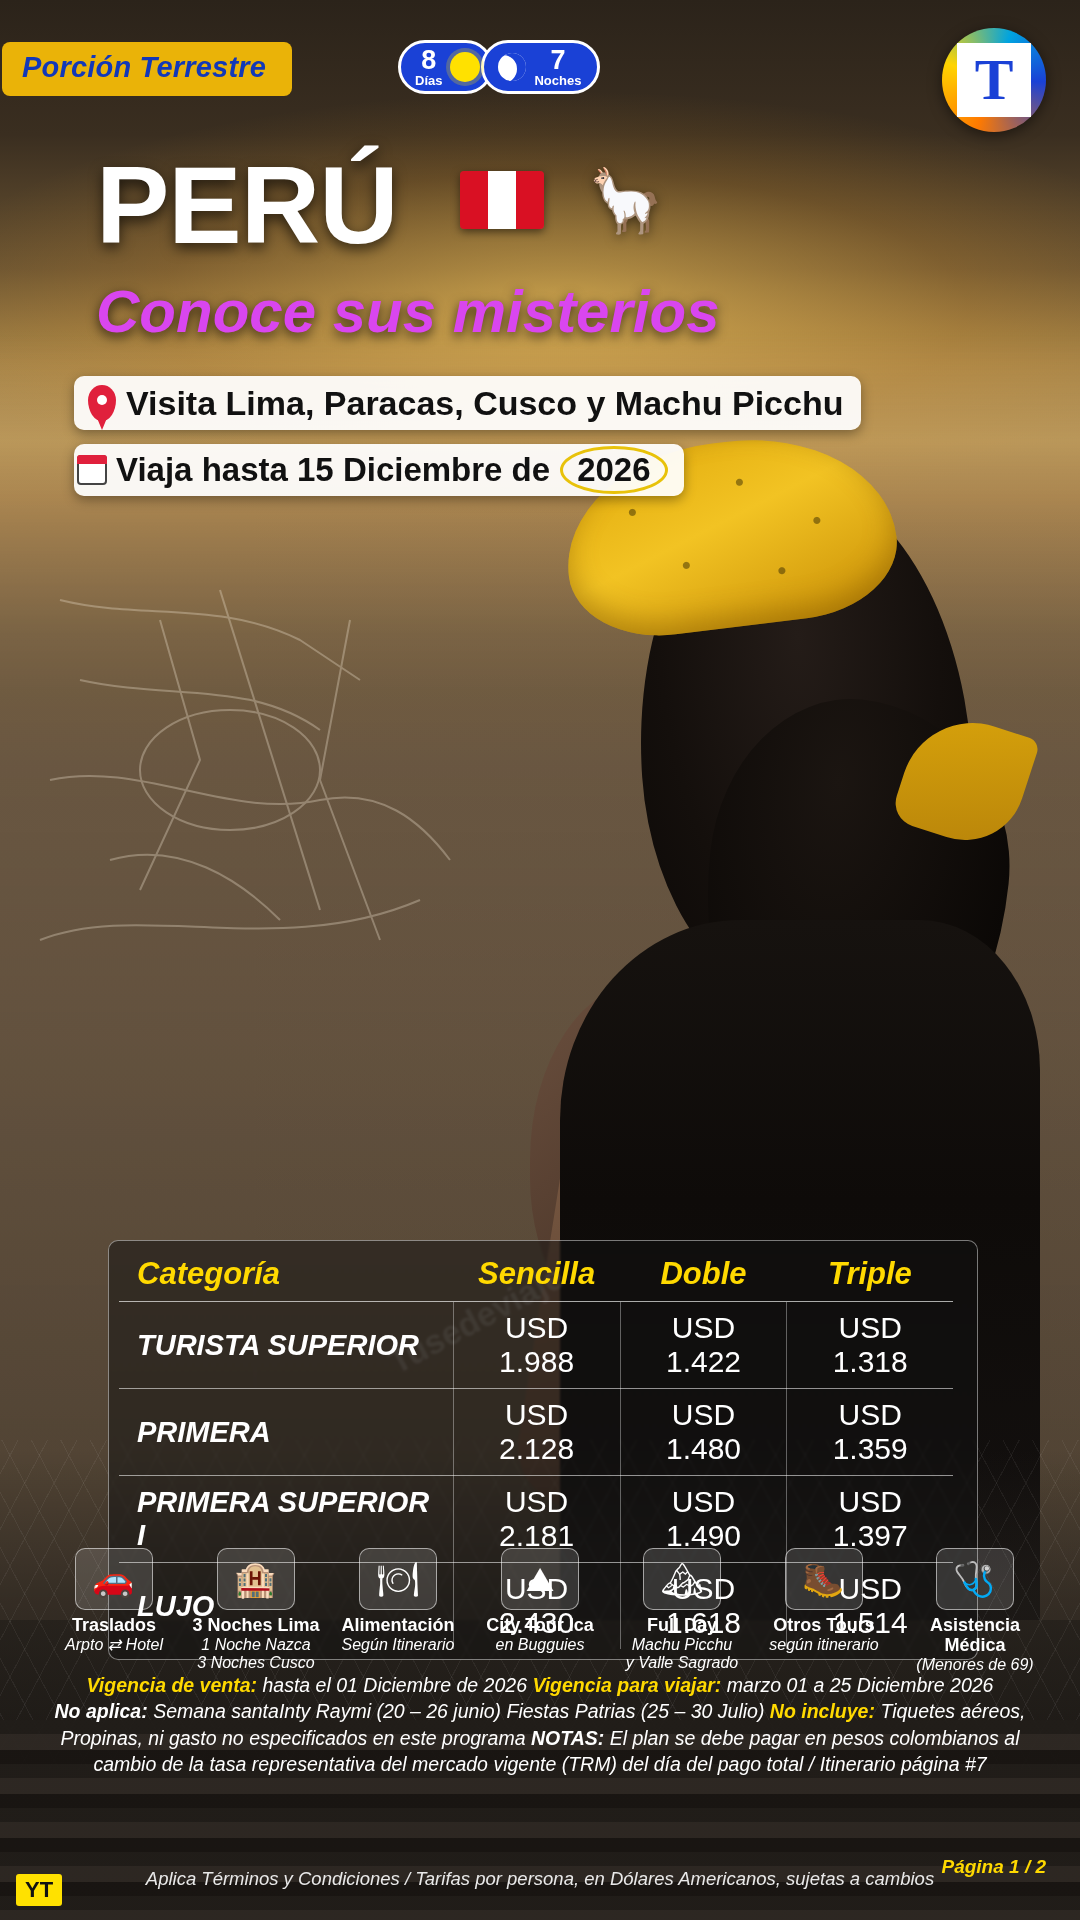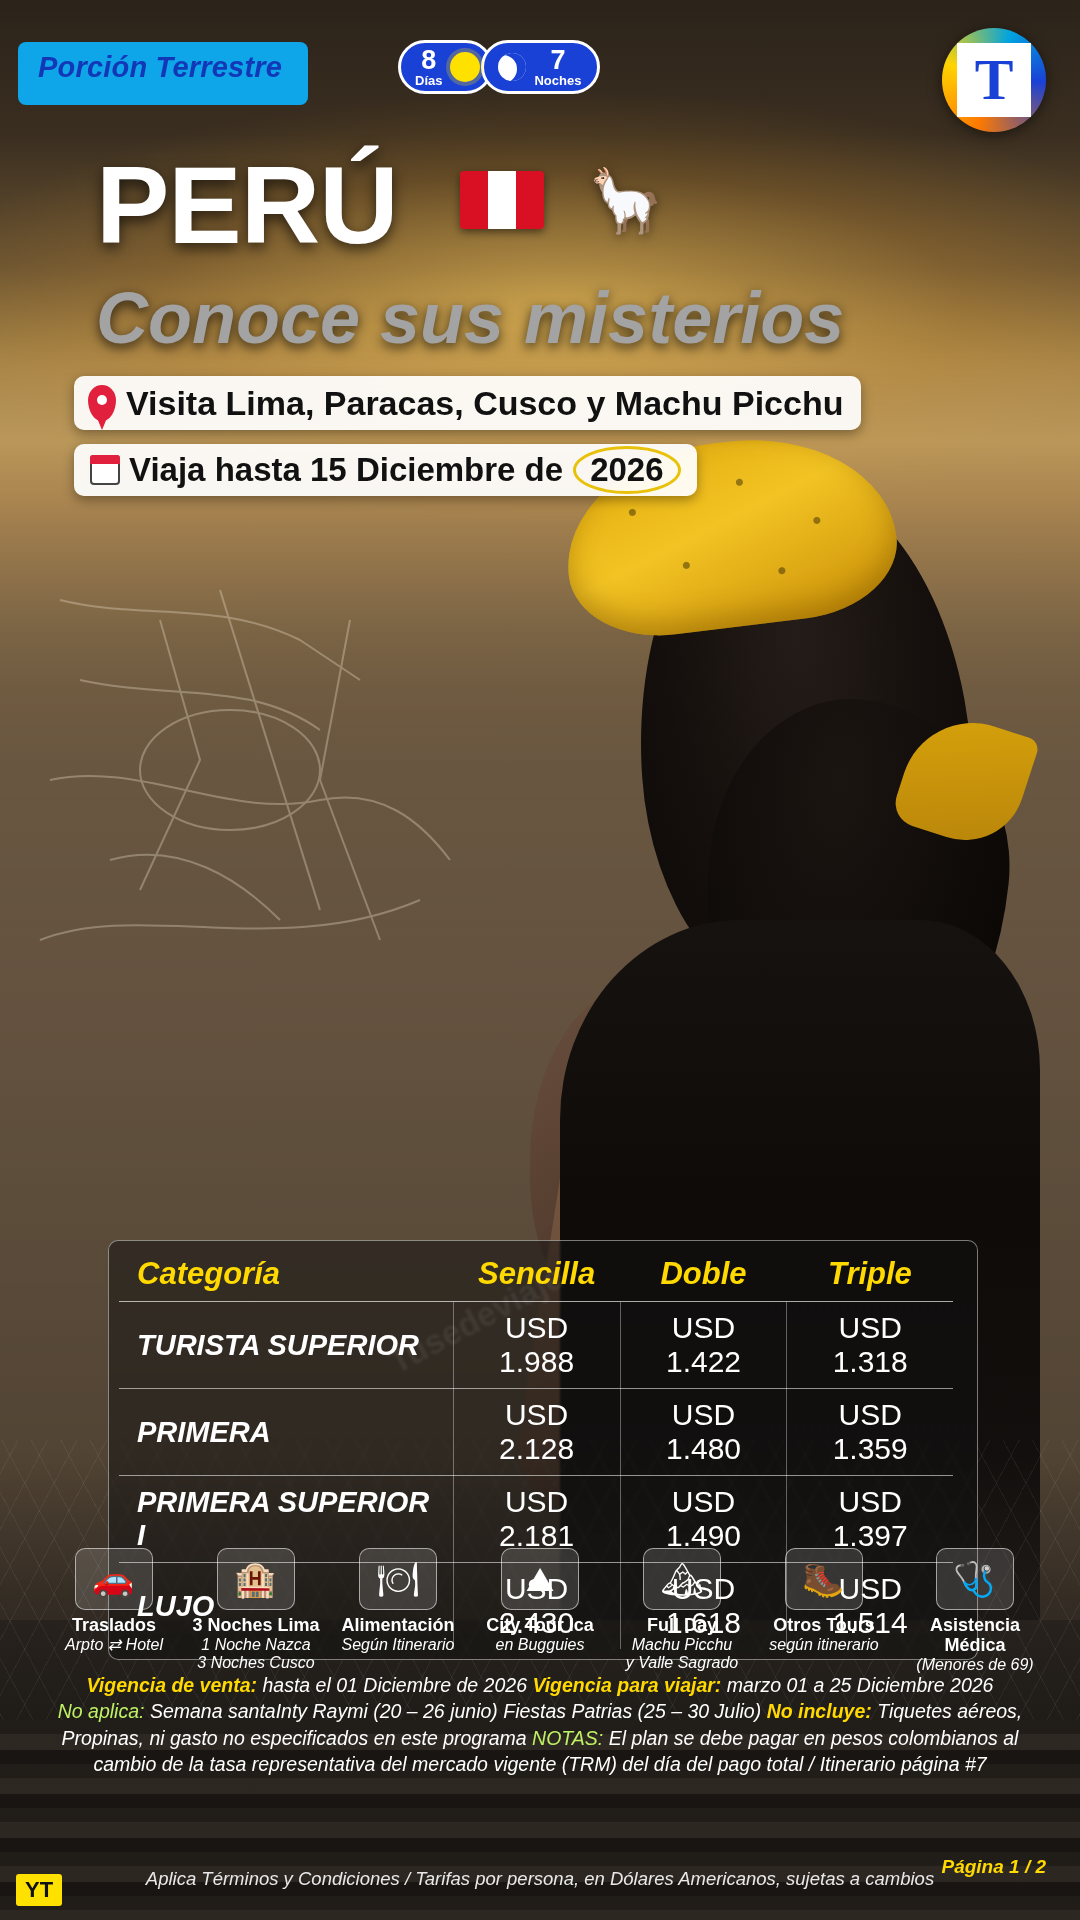--- a/index.html
+++ b/index.html
@@ -110,27 +110,27 @@
   }
   .woman .arm {
     position: absolute; right: 430px; top: 690px; width: 130px; height: 400px;
     background: linear-gradient(160deg, #7a5a43, #553c2c);
     border-radius: 60px 40px 50px 60px;
     transform: rotate(9deg);
   }
 
   
   .top-badge {
-    position: absolute; left: 18px; top: 42px;
-    background: #0ea5e9;
+    position: absolute; left: 2px; top: 42px;
+    background: #eab308;
     color: #1238b8;
     font-style: italic;
     font-weight: bold;
     font-size: 29px;
-    padding: 9px 26px 21px 20px;
+    padding: 9px 26px 12px 20px;
     border-radius: 8px;
     letter-spacing: .2px;
     white-space: nowrap;
   }
   .pills {
     position: absolute; left: 398px; top: 40px;
     display: flex; align-items: center;
   }
   .pill {
     display: flex; align-items: center; gap: 8px;
@@ -195,21 +195,21 @@
     background: linear-gradient(90deg,#d91023 0 33.3%, #fff 33.3% 66.6%, #d91023 66.6% 100%);
     border-radius: 4px;
     box-shadow: 0 3px 8px rgba(0,0,0,.5);
   }
   .llama {
     display: inline-block; font-size: 62px; vertical-align: middle; margin-left: 18px;
     filter: drop-shadow(0 3px 6px rgba(0,0,0,.5));
   }
   .subtitle {
     position: absolute; left: 96px; top: 282px;
-    font-size: 72px; font-style: italic; font-weight: bold; color: #a3a3a3;
+    font-size: 60px; font-style: italic; font-weight: bold; color: #d946ef;
     text-shadow: 0 4px 12px rgba(0,0,0,.7);
     line-height: 1;
   }
   .strip {
     position: absolute;
     background: rgba(255,255,255,.93);
     border-radius: 10px;
     color: #111;
     font-weight: bold;
     display: flex; align-items: center;
@@ -230,21 +230,21 @@
     content:""; position:absolute; left: 9px; top: 10px; width: 10px; height: 10px;
     background: #fff; border-radius: 50%;
   }
   .pin:before {
     content:""; position:absolute; left: 9px; bottom: -9px; width: 0; height: 0;
     border-left: 5px solid transparent; border-right: 5px solid transparent;
     border-top: 12px solid #e0203c;
   }
   .strip-date {
     left: 74px; top: 444px; height: 52px;
-    padding: 0 16px 0 16px;
+    padding: 0 16px 0 3px;
     font-size: 33px;
   }
   .cal {
     display:inline-block; width: 30px; height: 30px; margin-right: 9px;
     background: #fff; border: 2px solid #444; border-radius: 4px;
     position: relative;
   }
   .cal:before {
     content:""; position:absolute; left:-2px; right:-2px; top:-2px; height: 9px;
     background: #e0203c; border-radius: 3px 3px 0 0;
@@ -324,21 +324,21 @@
 
   
   .legal {
     position: absolute; left: 30px; right: 30px; top: 1672px;
     text-align: center;
     font-size: 19.5px;
     line-height: 1.35;
     color: #ffffff;
     font-style: italic;
   }
-  .legal .pink { color: #bef264; font-weight: normal; font-style: italic; }
+  .legal .pink { color: #ffffff; font-weight: bold; font-style: italic; }
   .legal .yel { color: #ffd900; font-weight: bold; font-style: italic; }
 
   .footer {
     position: absolute; left: 0; right: 0; bottom: 28px;
     text-align: center;
     color: #e9e9e9;
     font-size: 18.5px;
     font-style: italic;
     line-height: 1.4;
   }

